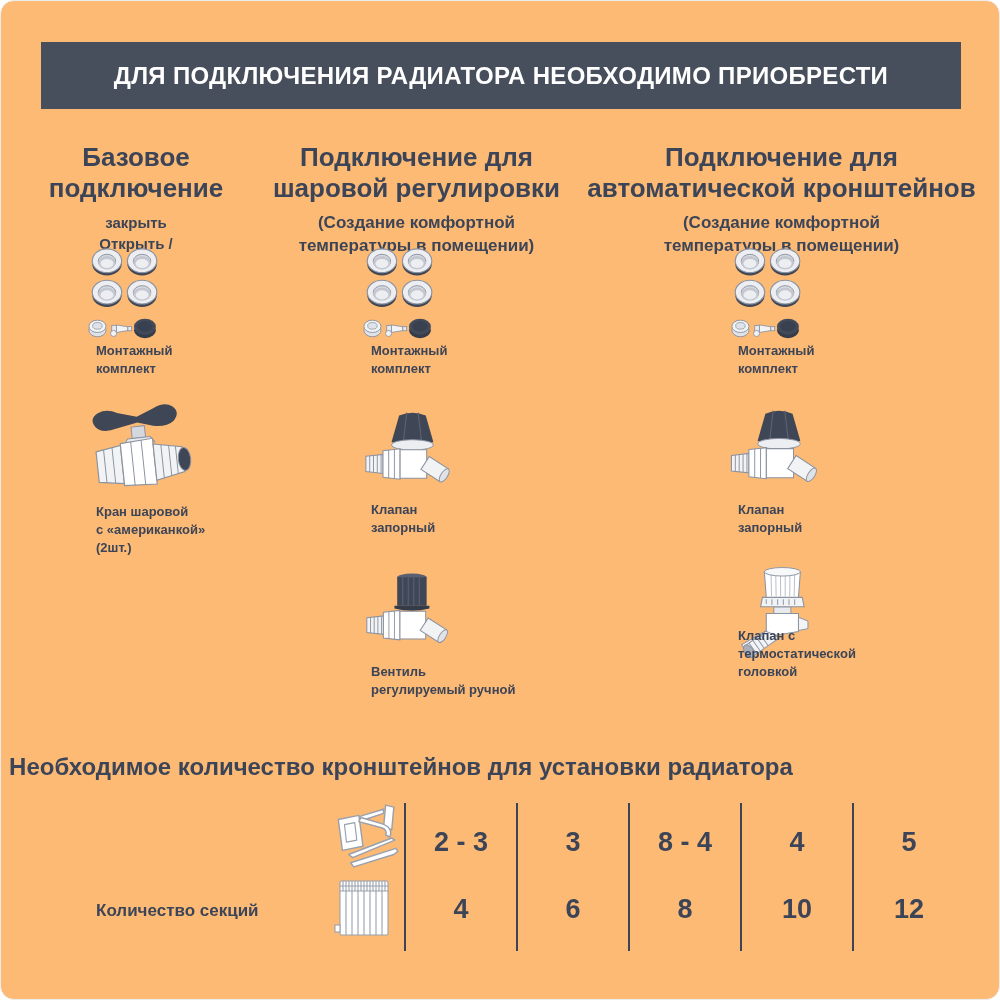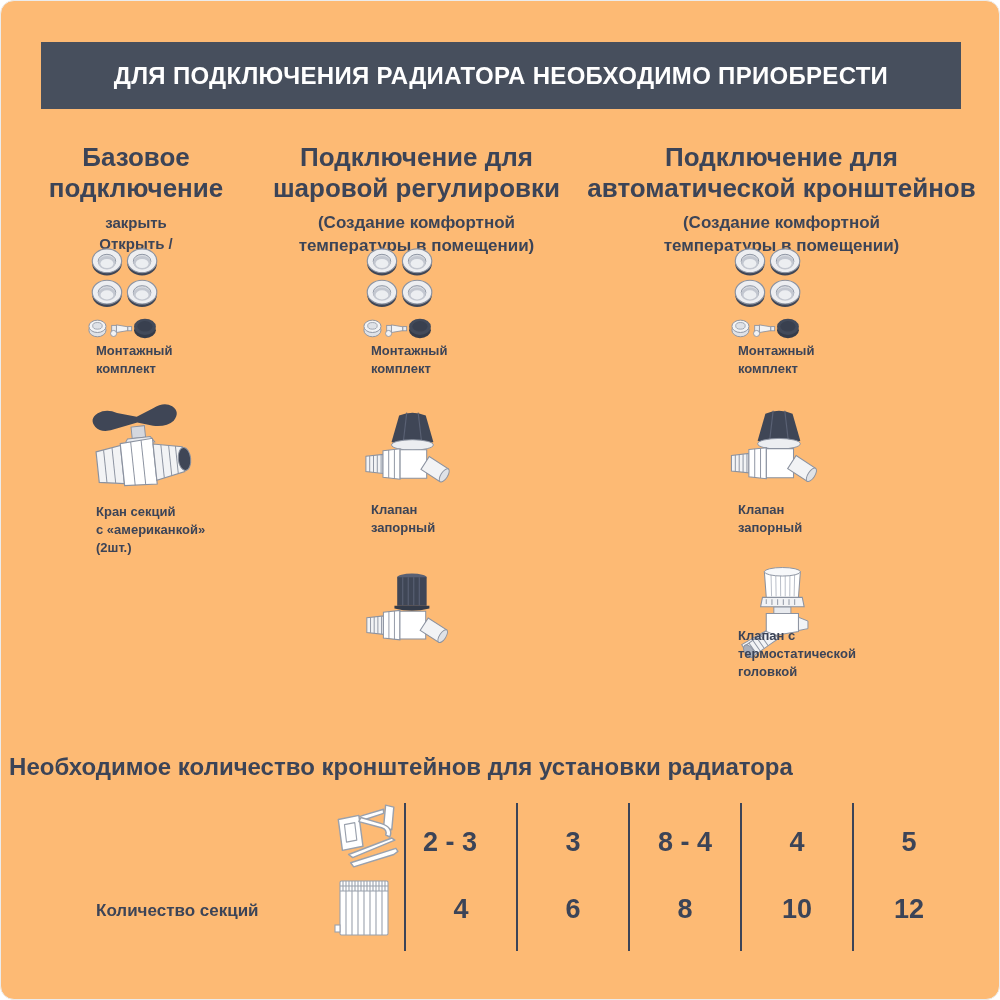--- a/index.html
+++ b/index.html
@@ -264,21 +264,21 @@
     </svg>
   <div class="item-label" style="left:737px;top:341px">
     <div>Монтажный</div>
       <div>комплект</div>
   </div>
 
   <svg class="icon-block" style="left:84px;top:400px" width="115" height="96">
       <use href="#sym-ballvalve"></use>
     </svg>
   <div class="item-label" style="left:95px;top:502px">
-    <div>Кран секций</div>
+    <div>Кран шаровой</div>
     <div>с «американкой»</div>
     <div>(2шт.)</div>
   </div>
 
   <svg class="icon-block" style="left:363px;top:405px" width="95" height="95">
       <use href="#sym-shutoff"></use>
     </svg>
   <div class="item-label" style="left:370px;top:500px">
     <div>Клапан</div>
       <div>запорный</div>
@@ -288,20 +288,24 @@
       <use href="#sym-shutoff"></use>
     </svg>
   <div class="item-label" style="left:737px;top:500px">
     <div>Клапан</div>
       <div>запорный</div>
   </div>
 
   <svg class="icon-block" style="left:364px;top:568px" width="92" height="92">
       <use href="#sym-manual"></use>
     </svg>
+  <div class="item-label" style="left:370px;top:662px">
+    <div>Вентиль</div>
+      <div>регулируемый ручной</div>
+  </div>
 
   <svg class="icon-block" style="left:734px;top:562px" width="90" height="100">
       <use href="#sym-thermo"></use>
     </svg>
   <div class="item-label" style="left:737px;top:626px">
     <div>Клапан с</div>
     <div>термостатической</div>
     <div>головкой</div>
   </div>
 
@@ -310,21 +314,21 @@
   <div class="btable">
     <div class="vline" style="left:363px"></div>
     <div class="vline" style="left:475px"></div>
     <div class="vline" style="left:587px"></div>
     <div class="vline" style="left:699px"></div>
     <div class="vline" style="left:811px"></div>
 
     <svg class="icon-block" style="left:287px;top:2px" width="72" height="68">
         <use href="#sym-bracket"></use>
       </svg>
-    <div class="bcell row1" style="left:354px">2 - 3</div>
+    <div class="bcell row1" style="left:365px">2 - 3</div>
     <div class="bcell row1" style="left:477px">3</div>
     <div class="bcell row1" style="left:589px">8 - 4</div>
     <div class="bcell row1" style="left:701px">4</div>
     <div class="bcell row1" style="left:813px">5</div>
 
     <div class="brow-label" style="top:100px">Количество секций</div>
     <svg class="icon-block" style="left:292px;top:74px" width="62" height="68">
         <use href="#sym-radiator"></use>
       </svg>
     <div class="bcell row2" style="left:365px">4</div>

